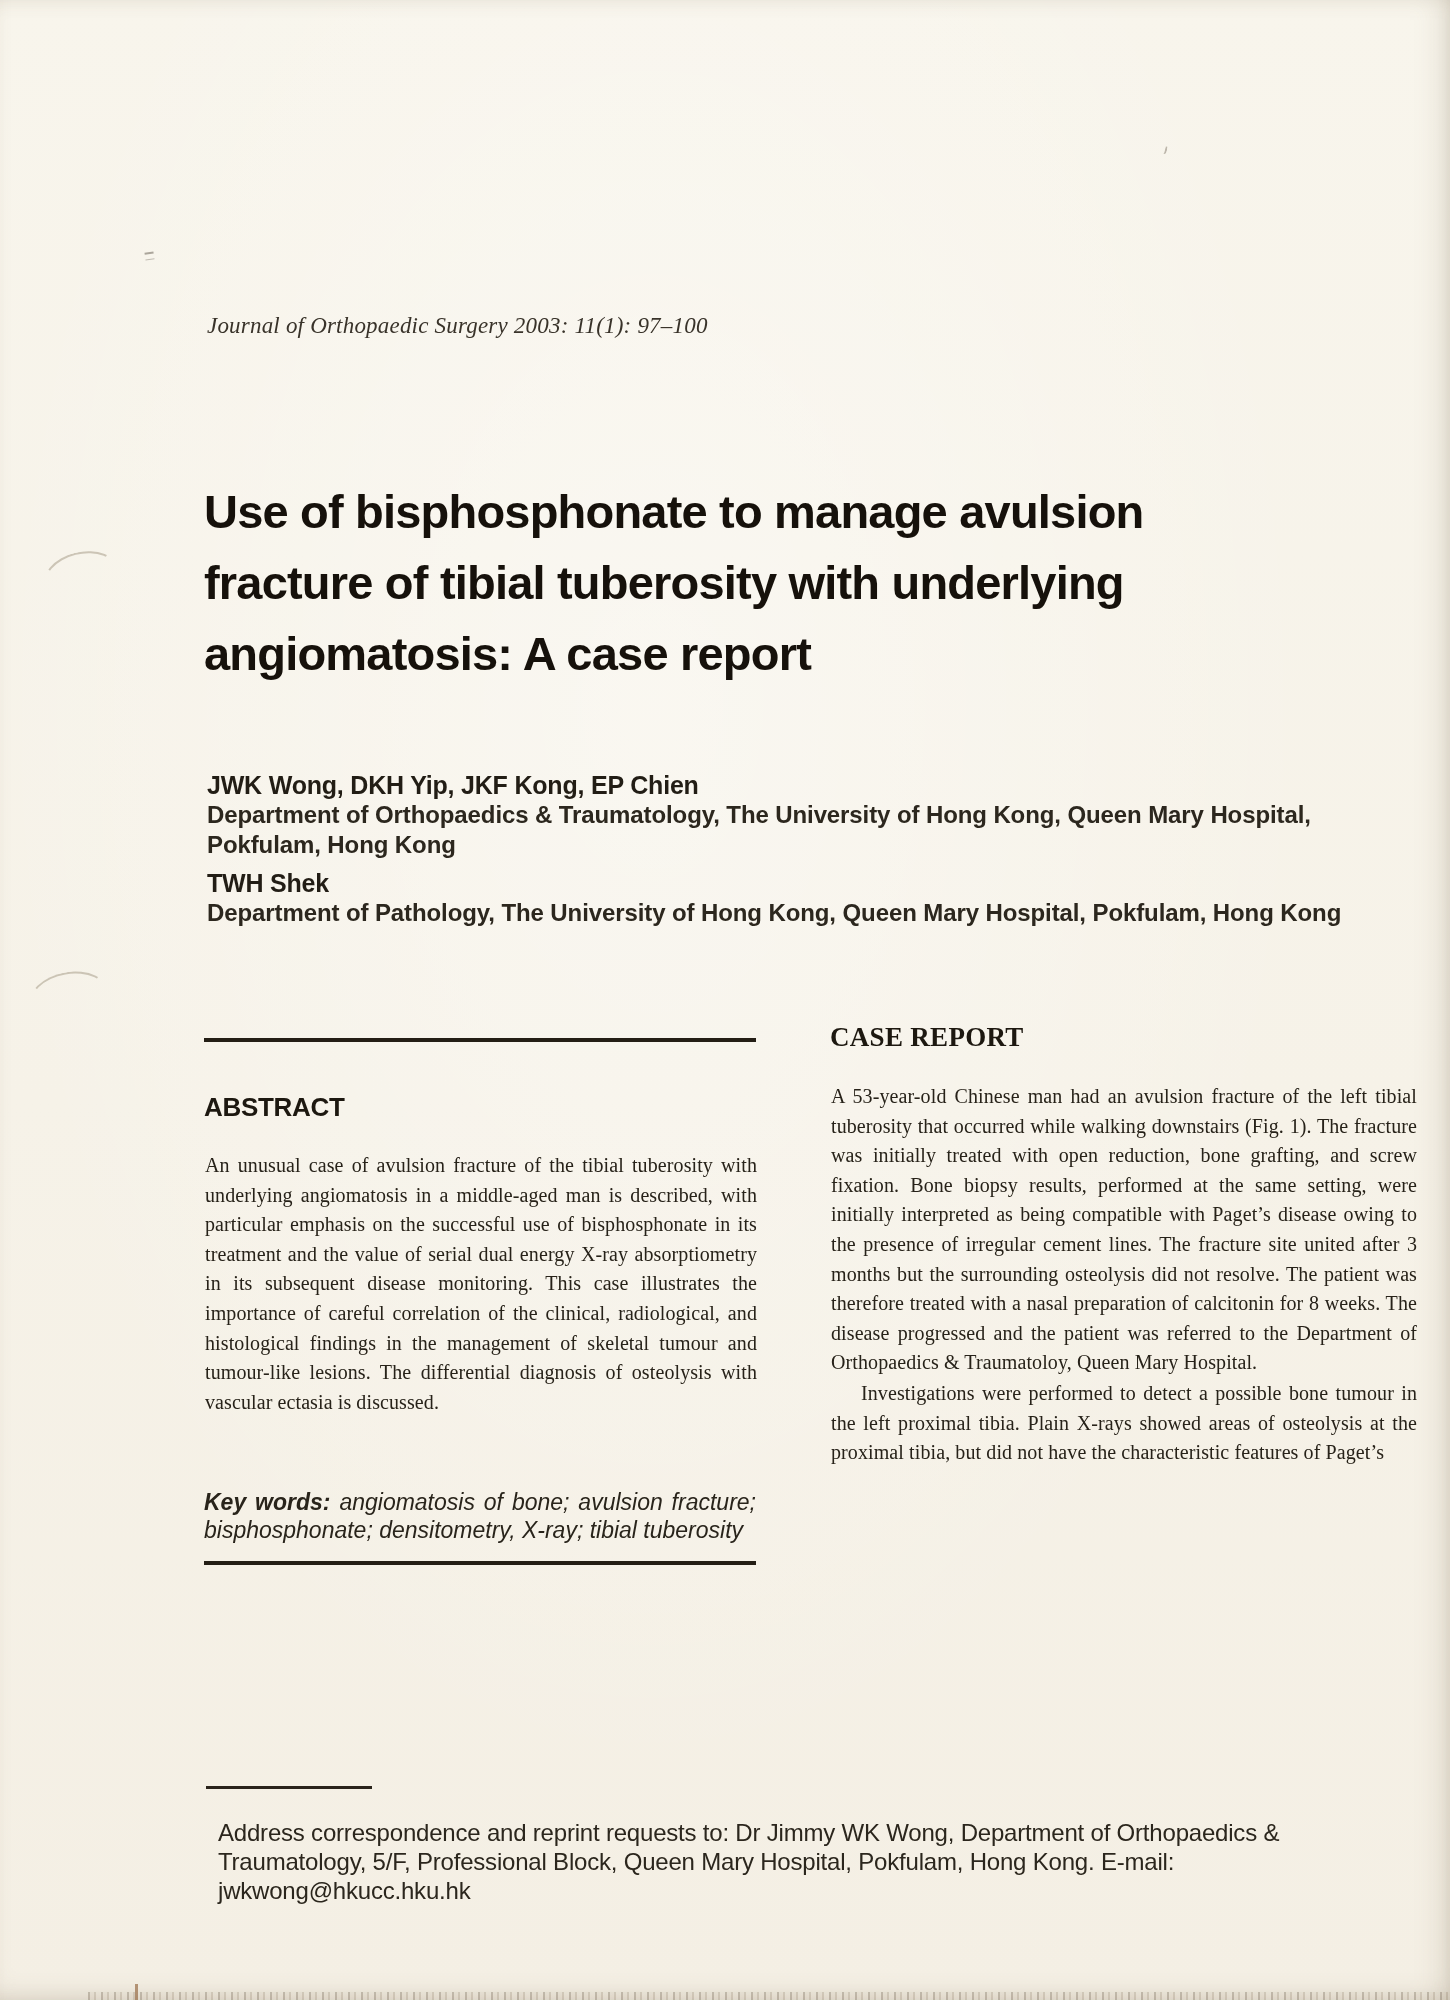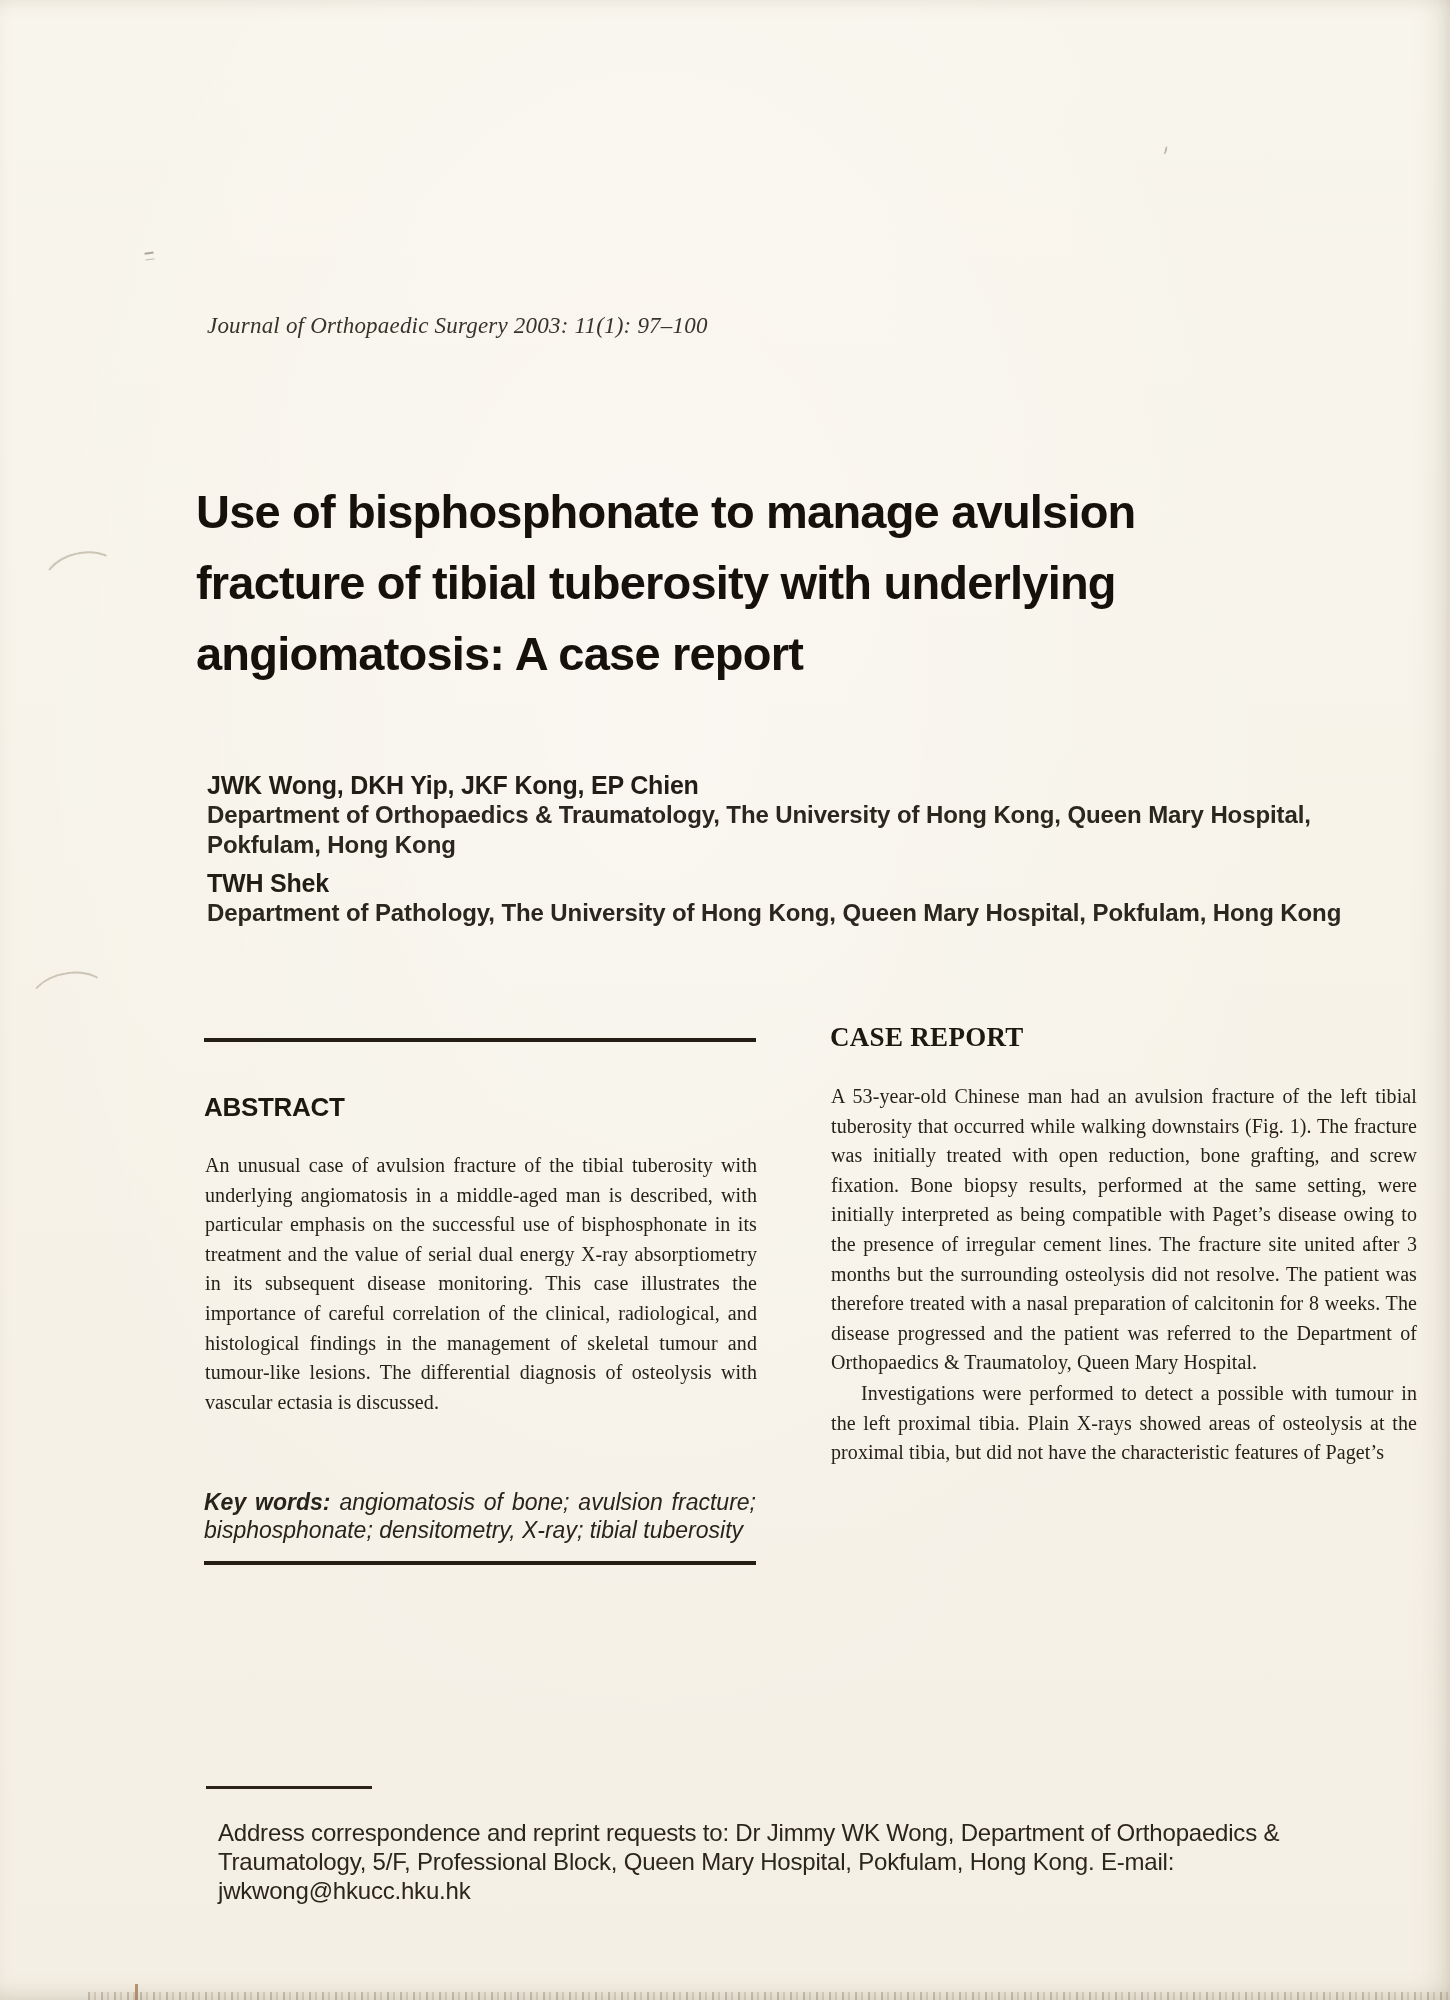--- a/index.html
+++ b/index.html
@@ -30,21 +30,21 @@
     font-family: "Liberation Serif", serif;
     font-style: italic;
     font-size: 23px;
     line-height: 27px;
     color: #39332a;
     letter-spacing: 0.2px;
   }
 
   .title {
     position: absolute;
-    left: 196px;
+    left: 204px;
     top: 476px;
     width: 1130px;
     margin: 0;
     font-family: "Liberation Sans", sans-serif;
     font-weight: 700;
     font-size: 47px;
     line-height: 71px;
     letter-spacing: -0.8px;
     color: #16110b;
   }
@@ -243,21 +243,21 @@
     <hr class="rule-thick rule-top-left">
     <h2 class="abstract-heading">ABSTRACT</h2>
     <p class="body-text abstract-body">An unusual case of avulsion fracture of the tibial tuberosity with underlying angiomatosis in a middle-aged man is described, with particular emphasis on the successful use of bisphosphonate in its treatment and the value of serial dual energy X-ray absorptiometry in its subsequent disease monitoring. This case illustrates the importance of careful correlation of the clinical, radiological, and histological findings in the management of skeletal tumour and tumour-like lesions. The differential diagnosis of osteolysis with vascular ectasia is discussed.</p>
     <p class="keywords"><span class="kw-label">Key words:</span> <span>angiomatosis of bone; avulsion fracture; bisphosphonate; densitometry, X-ray; tibial tuberosity</span></p>
     <div class="rule-thick rule-bottom-left"></div>
   </div>
 
   <div class="col-right">
     <h2 class="case-heading">CASE REPORT</h2>
     <p class="body-text case-body">A 53-year-old Chinese man had an avulsion fracture of the left tibial tuberosity that occurred while walking downstairs (Fig. 1). The fracture was initially treated with open reduction, bone grafting, and screw fixation. Bone biopsy results, performed at the same setting, were initially interpreted as being compatible with Paget’s disease owing to the presence of irregular cement lines. The fracture site united after 3 months but the surrounding osteolysis did not resolve. The patient was therefore treated with a nasal preparation of calcitonin for 8 weeks. The disease progressed and the patient was referred to the Department of Orthopaedics &amp; Traumatoloy, Queen Mary Hospital.</p>
-    <p class="body-text para-indent">Investigations were performed to detect a possible with tumour in the left proximal tibia. Plain X-rays showed areas of osteolysis at the proximal tibia, but did not have the characteristic features of Paget’s</p>
+    <p class="body-text para-indent">Investigations were performed to detect a possible bone tumour in the left proximal tibia. Plain X-rays showed areas of osteolysis at the proximal tibia, but did not have the characteristic features of Paget’s</p>
   </div>
 
   <div class="footer-rule"></div>
   <p class="footer-text">Address correspondence and reprint requests to: Dr Jimmy WK Wong, Department of Orthopaedics &amp; Traumatology, 5/F, Professional Block, Queen Mary Hospital, Pokfulam, Hong Kong. E-mail: jwkwong@hkucc.hku.hk</p>
 
   <div class="edge-bottom"></div>
   <div class="edge-bottom-tick"></div>
 
 </div>
 

